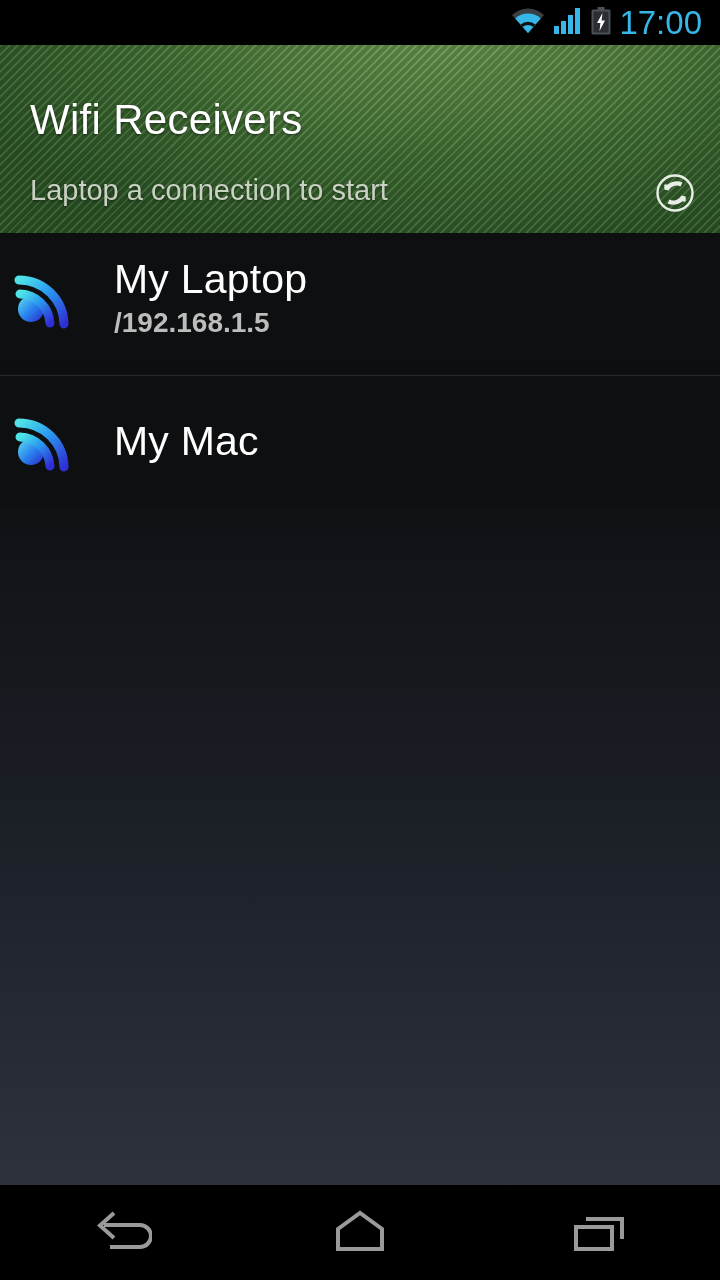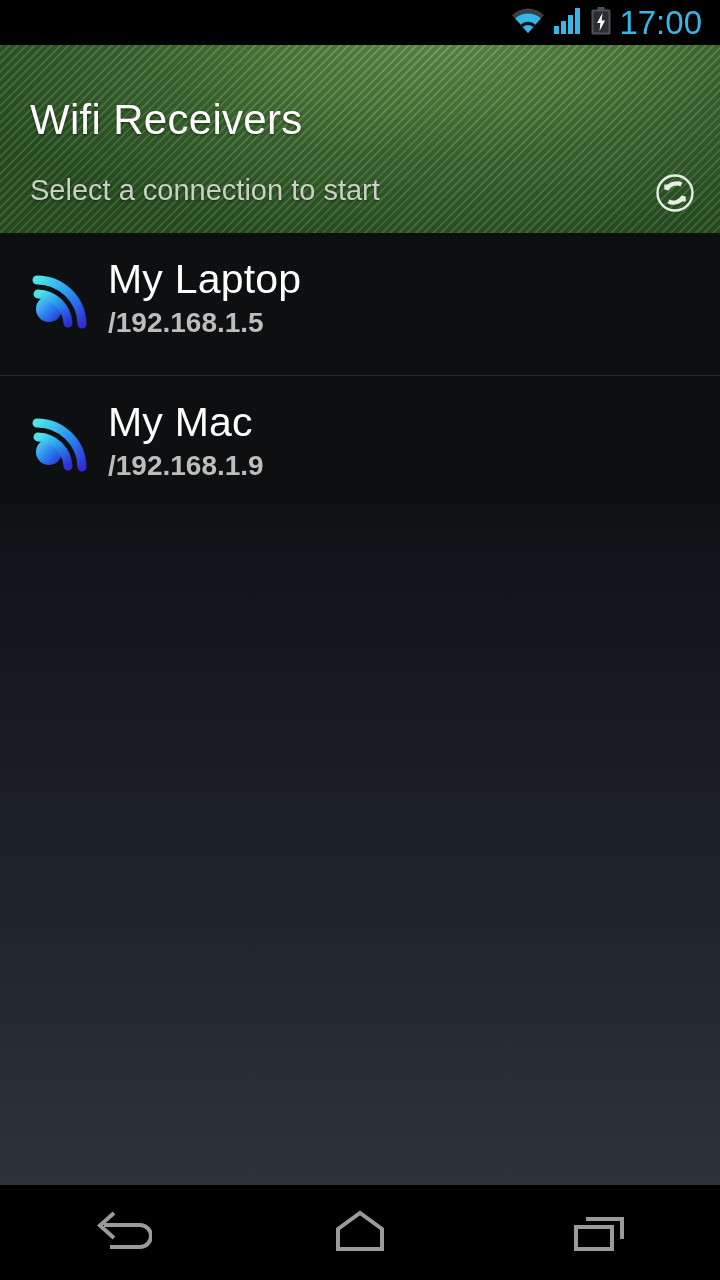--- a/index.html
+++ b/index.html
@@ -79,22 +79,23 @@
     position:absolute; top:233px; left:0;
     width:720px; height:952px;
     background:linear-gradient(180deg,
       #0c0e10 0%, #0d0f12 22%, #15181d 45%, #1e222a 68%, #282c35 88%, #2d323b 100%);
   }
   .list-item {
     position:relative;
     height:130px;
     background:#0d0f11;
     display:flex; align-items:center;
-    padding-left:26px;
+    padding-left:8px;
     cursor:pointer;
+    gap:24px;
   }
   .list-item + .list-item { border-top:1px solid #26292d;margin-top:12px; }
   .list-icon { width:68px; flex:0 0 68px; display:flex; justify-content:center; align-items:center; }
   .list-text { margin-left:14px; display:flex; flex-direction:column; justify-content:center; }
   .list-title {
     font-size:41px; color:#ffffff; font-weight:400;
     line-height:46px; letter-spacing:0.2px;
   }
   .list-sub {
     font-size:28px; color:#bdbdbd; font-weight:700;
@@ -148,21 +149,21 @@
           <path d="M11.5 6 L6 16 L9.4 16 L8.5 24 L14 13.5 L10.6 13.5 Z" fill="#ffffff"></path>
         </svg>
       </span>
 
     </div>
     <div id="status-clock">17:00</div>
   </div>
 
   <div id="header">
     <div id="header-title">Wifi Receivers</div>
-    <div id="header-subtitle">Select a connection to start</div>
+    <div id="header-subtitle">Laptop a connection to start</div>
     <div id="refresh-button">
       <span>
         <svg width="44" height="44" viewBox="0 0 44 44">
           <circle cx="22" cy="22" r="17.5" fill="none" stroke="#e8eee6" stroke-width="2.4"></circle>
           <path d="M28.5 13.5 A11.5 11.5 0 0 0 13.5 18.5 L13.5 13.5" fill="none" stroke="#e8eee6" stroke-width="4.4" stroke-linecap="butt"></path>
           <path d="M15.5 30.5 A11.5 11.5 0 0 0 30.5 25.5 L30.5 30.5" fill="none" stroke="#e8eee6" stroke-width="4.4" stroke-linecap="butt"></path>
         </svg>
       </span>
     </div>
   </div>
@@ -198,21 +199,20 @@
     <div class="list-item">
       <div class="list-icon">
         <svg width="62" height="62" viewBox="0 0 62 62">
           <circle cx="20" cy="42" r="13" fill="url(#wgrad2)"></circle>
           <path d="M9 27 A31 31 0 0 1 39 56" fill="none" stroke="url(#wgrad1)" stroke-width="9" stroke-linecap="round"></path>
           <path d="M8 13 A45 45 0 0 1 53 57" fill="none" stroke="url(#wgrad1)" stroke-width="9" stroke-linecap="round"></path>
         </svg>
       </div>
       <div class="list-text">
         <div class="list-title">My Mac</div>
-        <div class="list-sub">/192.168.1.9</div>
       </div>
     </div>
 
   </div>
 
   <div id="nav-bar">
 
     <div class="nav-btn">
       <span>
         <svg width="64" height="52" viewBox="0 0 64 52">

